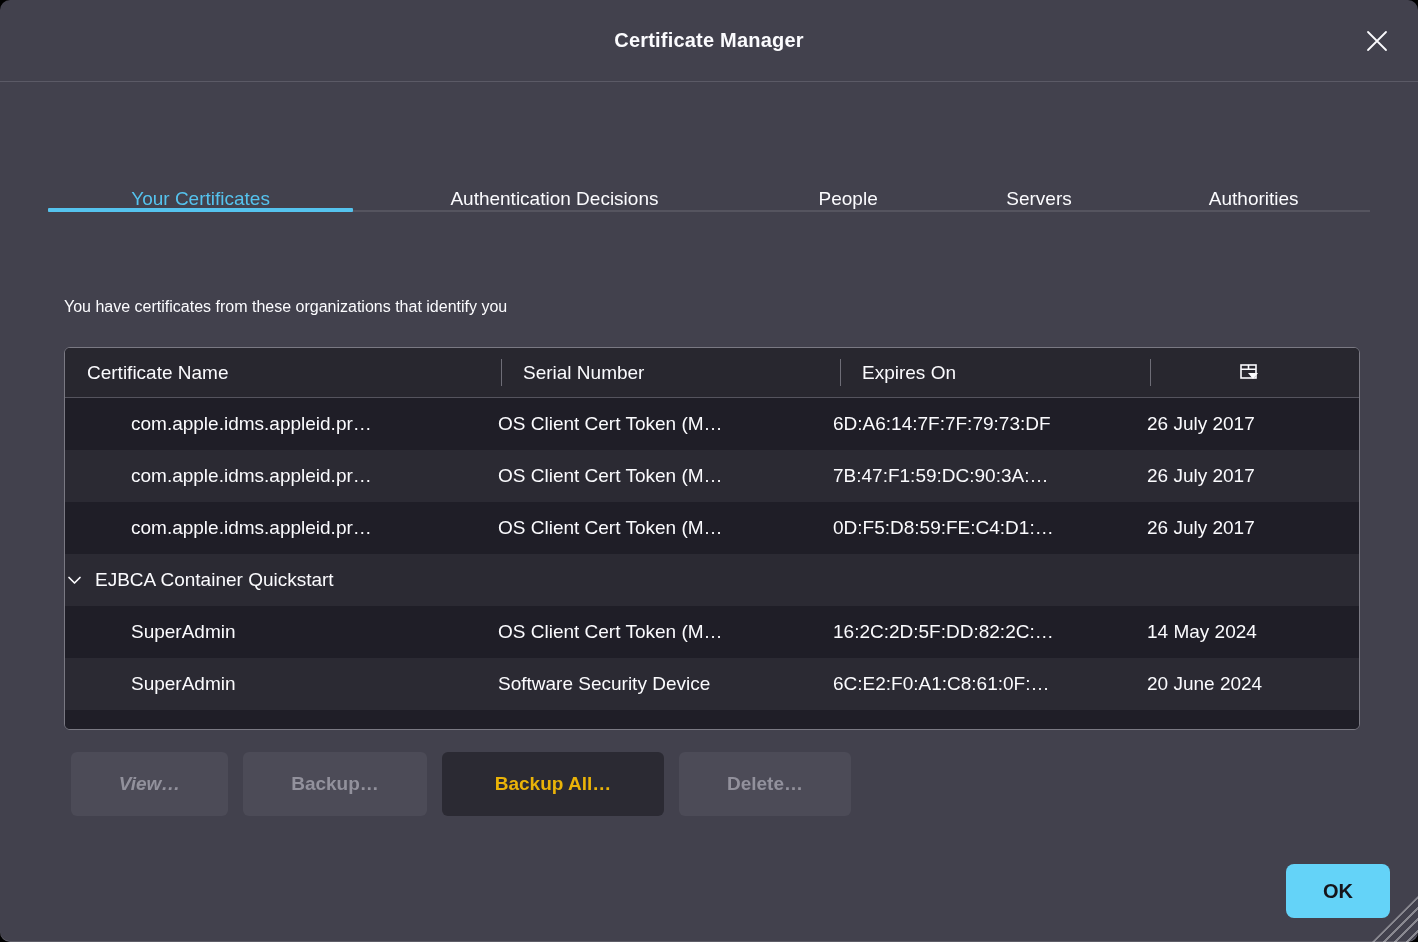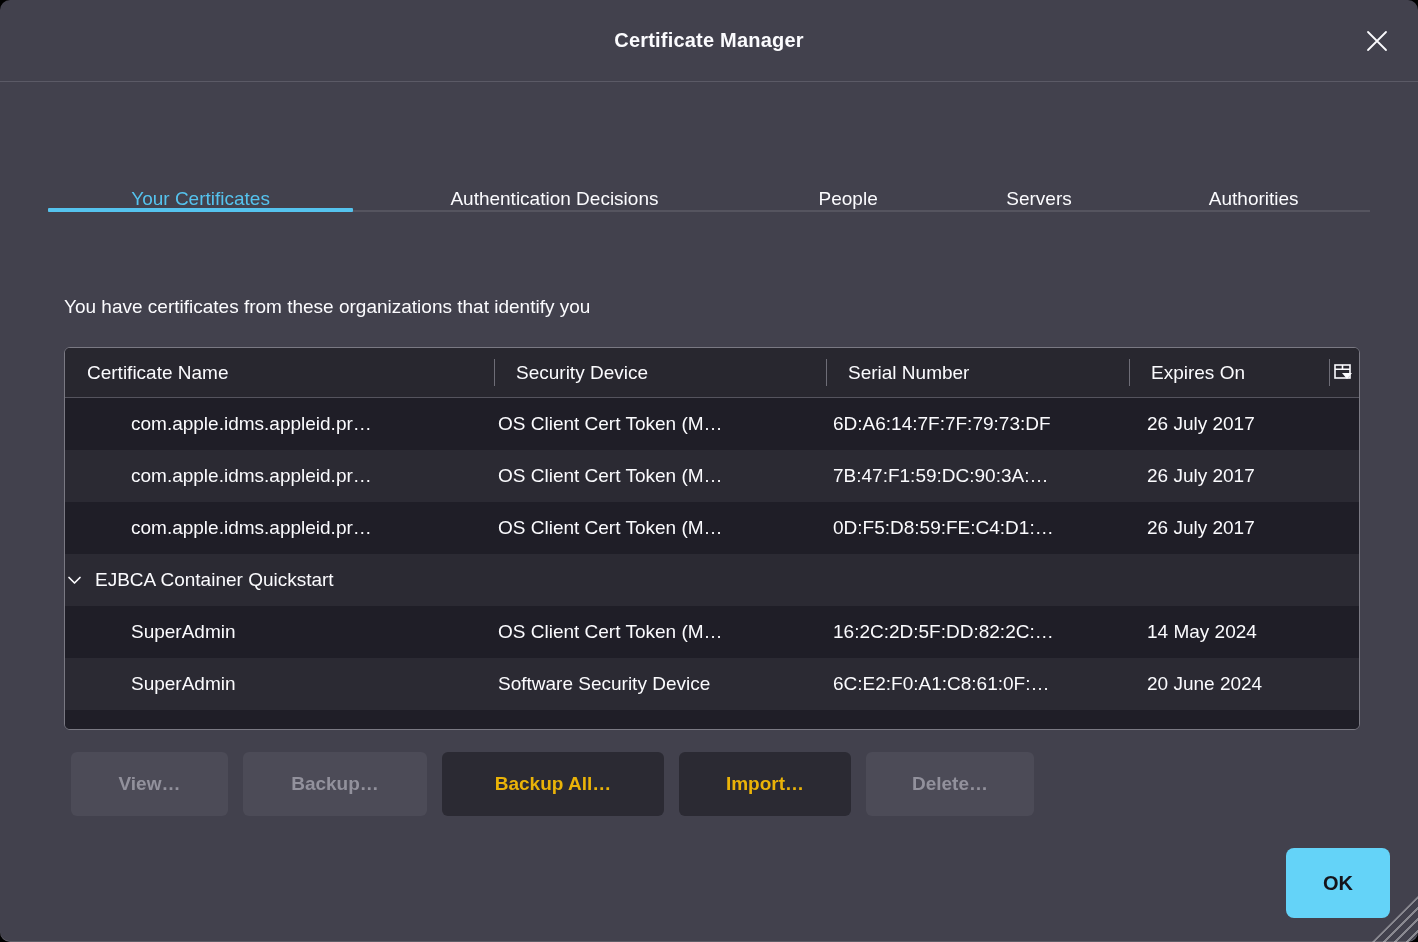--- a/index.html
+++ b/index.html
@@ -41,36 +41,37 @@
     background:var(--accent,#55c3ee); border-radius:1px;
   }
   .tab:nth-child(1){width:307px;}
   .tab:nth-child(2){width:405px;}
   .tab:nth-child(3){width:186px;}
   .tab:nth-child(4){width:198px;}
   .tab:nth-child(5){width:234px;}
 
   
   .description{
-    margin:84px 64px 0 64px; font-size:19px; line-height:22px; color:#fbfbfe;
+    margin:84px 64px 0 64px; font-size:16px; line-height:22px; color:#fbfbfe;
   }
 
   
   .cert-table{
     margin:29px 64px 0 64px; width:1296px; height:383px;
     border:1px solid #7a7983; border-radius:6px; overflow:hidden;
     background:#1f1e27;
   }
   .thead, .trow{
     display:grid; grid-template-columns:429px 332px 303px 200px 1fr;
     align-items:center;
   }
   .thead{
     height:50px; background:#28272f; font-size:19px;
     border-bottom:1px solid #55545e;
+    gap:7px;
   }
   .th{position:relative; padding-left:22px; height:100%; display:flex; align-items:center; cursor:pointer;}
   .th + .th::before{
     content:""; position:absolute; left:0; top:11px; bottom:11px; width:1px; background:#6e6d77;
   }
   .th.picker{padding-left:0; justify-content:center;}
   .trow{height:52px; font-size:19px; cursor:default;}
   .trow.dark{background:#1f1e27;}
   .trow.light{background:#2b2a33;}
   .cell{white-space:nowrap; overflow:hidden;}
@@ -84,29 +85,29 @@
   .chev{flex:0 0 auto; display:block;}
 
   
   .actions{display:flex; gap:15px; margin:22px 0 0 71px;}
   .act-btn{
     height:64px; border:none; border-radius:6px;
     font-size:19px; font-weight:bold; cursor:pointer; padding:0 10px;
   }
   .act-btn.enabled{background:#2b2a33; color:#eab308;}
   .act-btn.disabled{background:#4c4b57; color:#92919c; cursor:default;}
-  .act-btn:nth-child(1){width:157px;}
+  .act-btn:nth-child(1){width:157px;font-style:italic;}
   .act-btn:nth-child(2){width:184px;}
   .act-btn:nth-child(3){width:222px;}
   .act-btn:nth-child(4){width:172px;}
   .act-btn:nth-child(5){width:168px;}
 
   
   .ok-btn{
-    position:absolute; right:28px; bottom:24px; width:104px; height:70px;
+    position:absolute; right:28px; bottom:24px; width:104px; height:54px;
     background:var(--ok,#64d3f8); color:#15141a; font-size:20px; font-weight:bold;
     border:none; border-radius:8px; cursor:pointer;
   }
 
   
   .grip{
     position:absolute; right:0; bottom:0; width:46px; height:46px;
     background:repeating-linear-gradient(135deg,
       rgba(255,255,255,0.38) 0 2px, transparent 2px 8px);
     clip-path:polygon(100% 0, 100% 100%, 0 100%);
@@ -133,21 +134,20 @@
     <div class="tab">People</div>
     <div class="tab">Servers</div>
     <div class="tab">Authorities</div>
   </div>
 
   <div class="description">You have certificates from these organizations that identify you</div>
 
   <div class="cert-table">
     <div class="thead">
       <div class="th">Certificate Name</div>
-      <div class="th">Security Device</div>
       <div class="th">Serial Number</div>
       <div class="th">Expires On</div>
       <div class="th picker">
         <svg width="20" height="17" viewBox="0 0 20 17">
           <rect x="1" y="1" width="15" height="13" fill="none" stroke="#fbfbfe" stroke-width="1.6"></rect>
           <line x1="1" y1="5.2" x2="16" y2="5.2" stroke="#fbfbfe" stroke-width="1.6"></line>
           <line x1="8.5" y1="1" x2="8.5" y2="5.2" stroke="#fbfbfe" stroke-width="1.6"></line>
           <polygon points="8,9 18,9 13,15" fill="#fbfbfe"></polygon>
         </svg>
       </div>
@@ -201,20 +201,19 @@
             <span>EJBCA Sample</span>
           </div>
         </div>
       </div>
   </div>
 
   <div class="actions" id="actions">
       <button class="act-btn disabled" aria-disabled="true">View…</button>
       <button class="act-btn disabled" aria-disabled="true">Backup…</button>
       <button class="act-btn enabled">Backup All…</button>
-      <button class="act-btn enabled">Import…</button>
       <button class="act-btn disabled" aria-disabled="true">Delete…</button>
     </div>
 
   <button class="ok-btn">OK</button>
 
   <div class="grip"></div>
 </div>
 
 </body></html>

